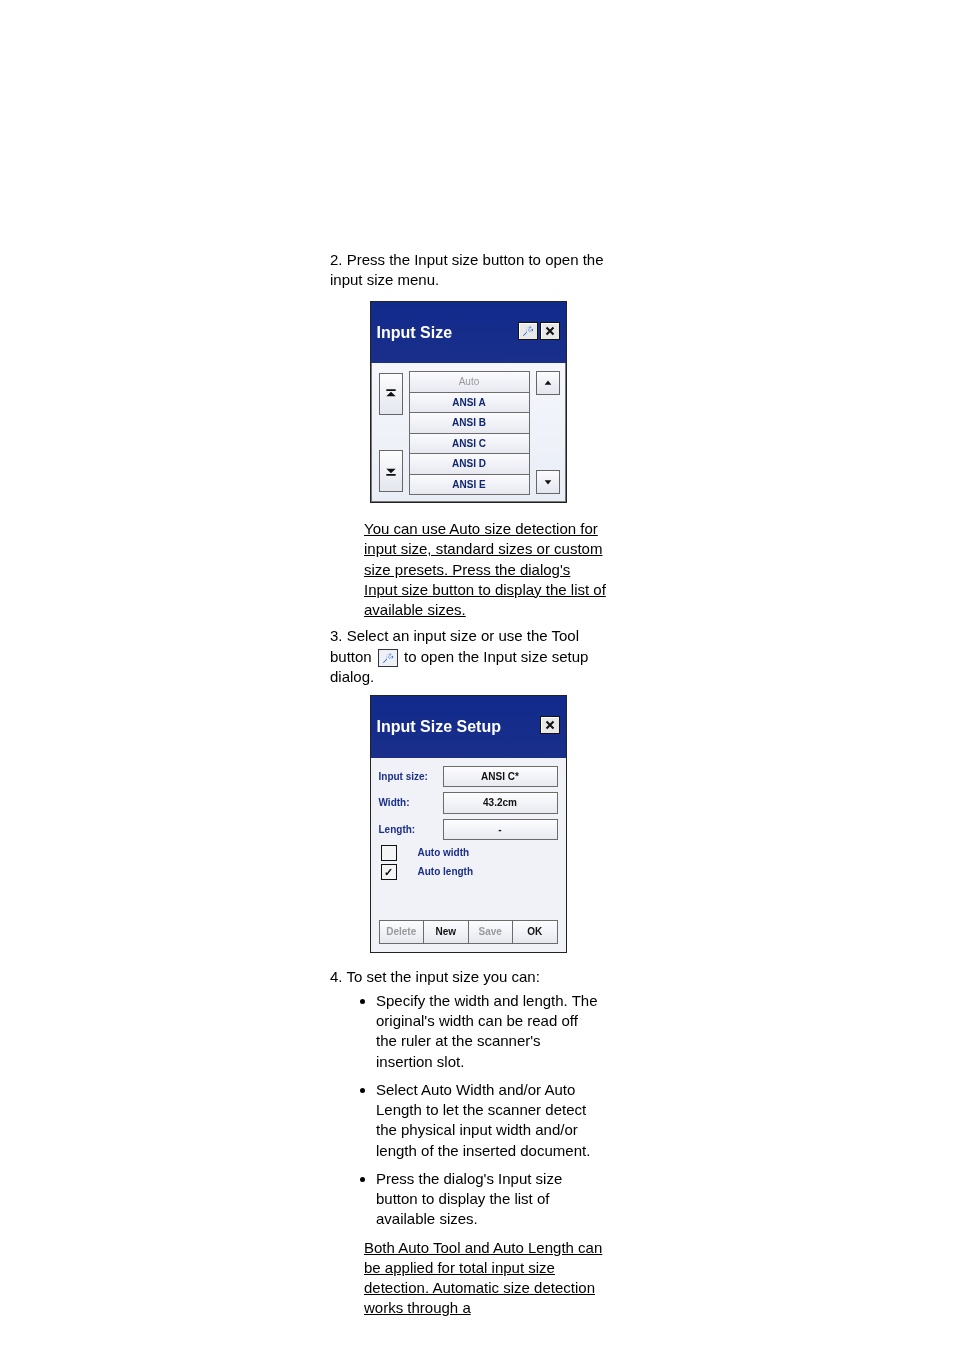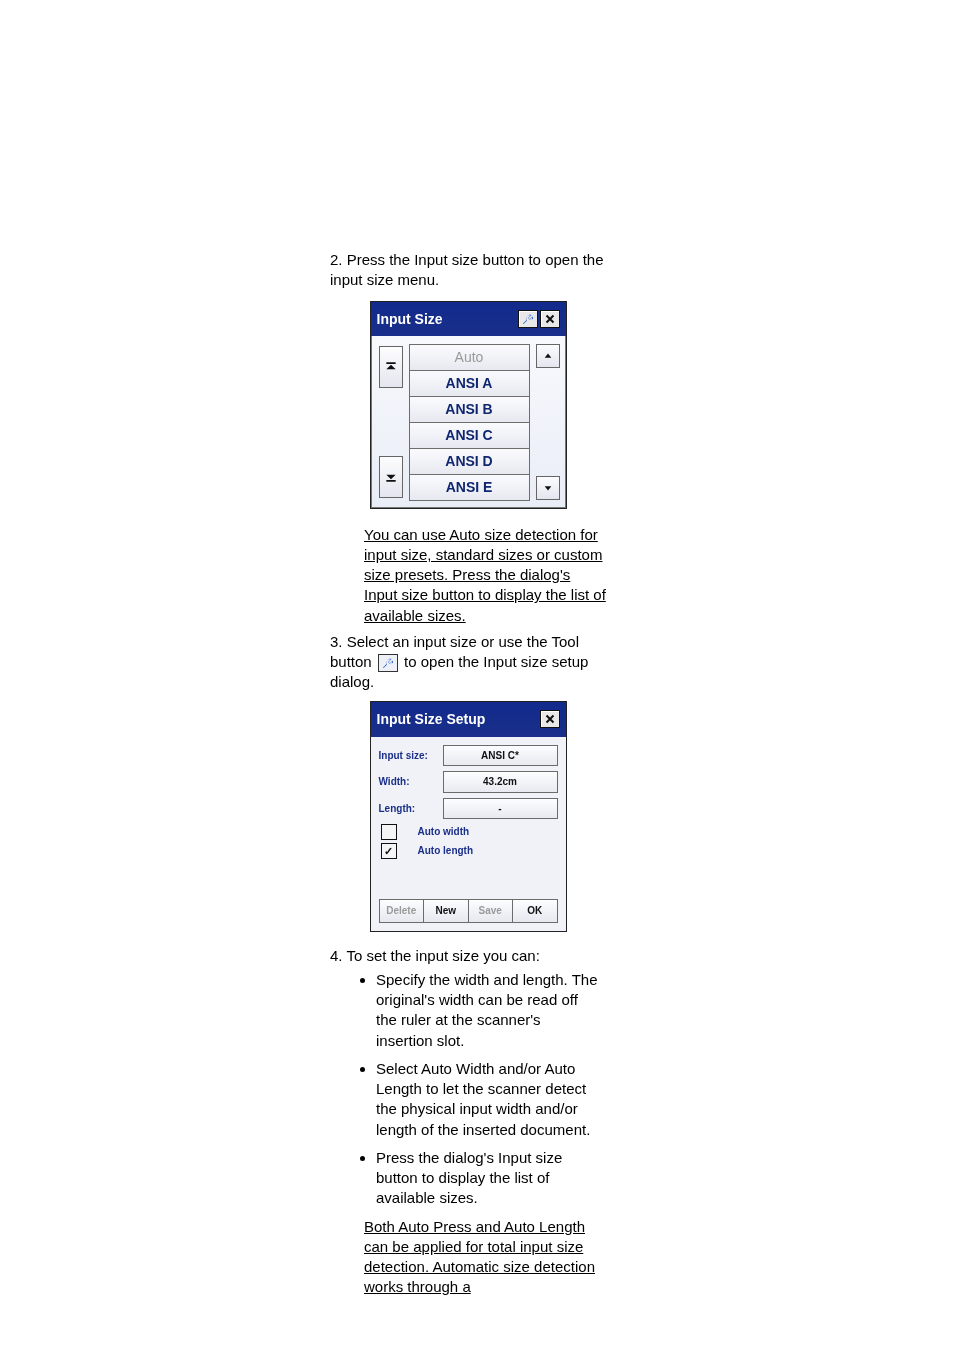--- a/index.html
+++ b/index.html
@@ -30,25 +30,25 @@
   .dlg {
     margin: 10px auto 16px;
     width: 195px;
     border: 1px solid #222;
     background: linear-gradient(#fafbfe, #e9edf6);
     box-shadow: 0 0 0 1px #777 inset;
   }
   .dlg-title {
     background: linear-gradient(#112a8c, #1a2f8a);
     color: #fff;
-    font-size: 14px;
+    font-size: 16px;
     font-weight: bold;
-    padding: 8px 6px;
-    display: flex;
-    align-items: center;
+    padding: 20px 6px;
+    display: flex;
+    align-items: flex-start;
   }
   .dlg-title .spacer { flex: 1; }
   .ttl-btn {
     width: 18px;
     height: 16px;
     background: #e8e8e8;
     border: 1px solid #111;
     margin-left: 2px;
     display: flex;
     align-items: center;
@@ -84,21 +84,21 @@
   .nav-btn svg { width: 14px; height: 14px; }
 
   .list-col {
     flex: 1;
     display: flex;
     flex-direction: column;
   }
   .list-item {
     border: 1px solid #6d6d6d;
     background: linear-gradient(#fbfbfe, #e7e9f0);
-    font-size: 14px;
+    font-size: 10px;
     font-weight: bold;
     color: #0f2670;
     text-align: center;
     padding: 3px 0;
     margin-bottom: -1px;
   }
   .list-item.dim { color: #9a9a9a; font-weight: normal; }
 
   .scroll-col { width: 22px; display:flex; flex-direction:column; justify-content:space-between;}
   .scroll-btn {
@@ -292,17 +292,17 @@
         </div>
       </div>
     </div>
 
     <div class="step">4. To set the input size you can:</div>
     <ul class="bullets">
       <li>Specify the width and length. The original's width can be read off the ruler at the scanner's insertion slot.</li>
       <li>Select Auto Width and/or Auto Length to let the scanner detect the physical input width and/or length of the inserted document.</li>
       <li>Press the dialog's Input size button to display the list of available sizes.</li>
     </ul>
-    <div class="para">Both Auto Press and Auto Length can be applied for total input size detection. Automatic size detection works through a</div>
+    <div class="para">Both Auto Tool and Auto Length can be applied for total input size detection. Automatic size detection works through a</div>
 
   </div>
 
 </div>
 
 </body></html>

